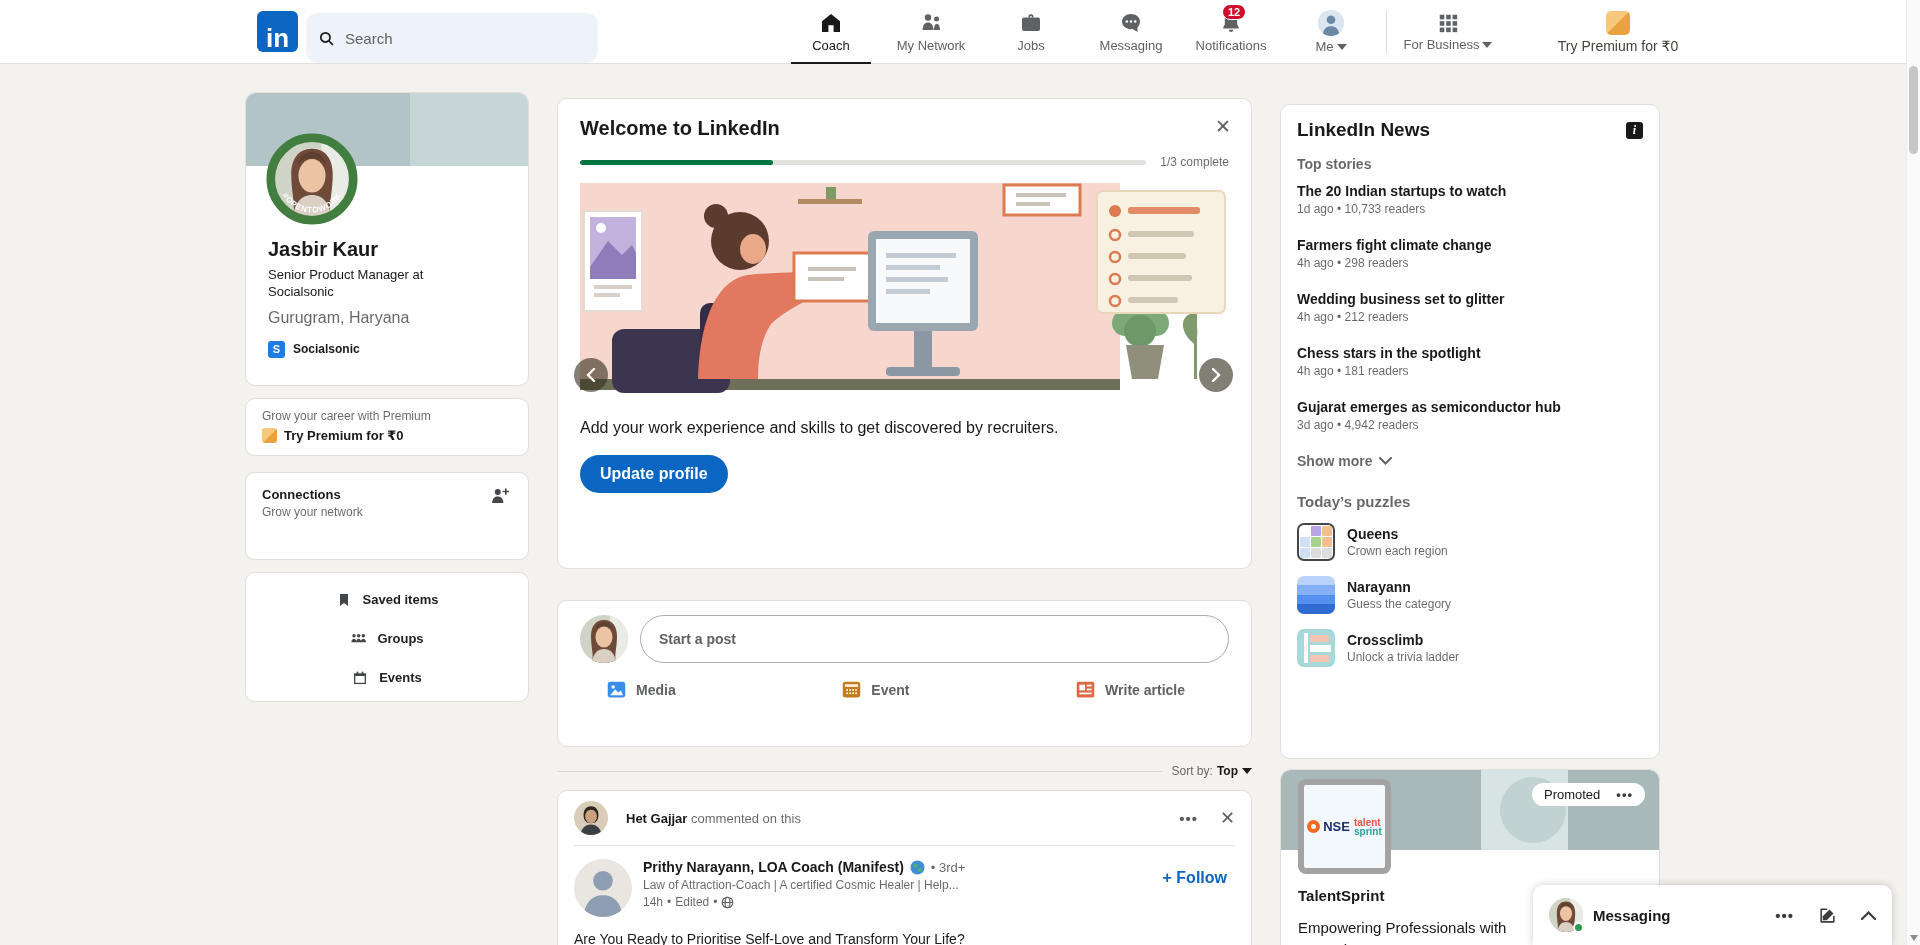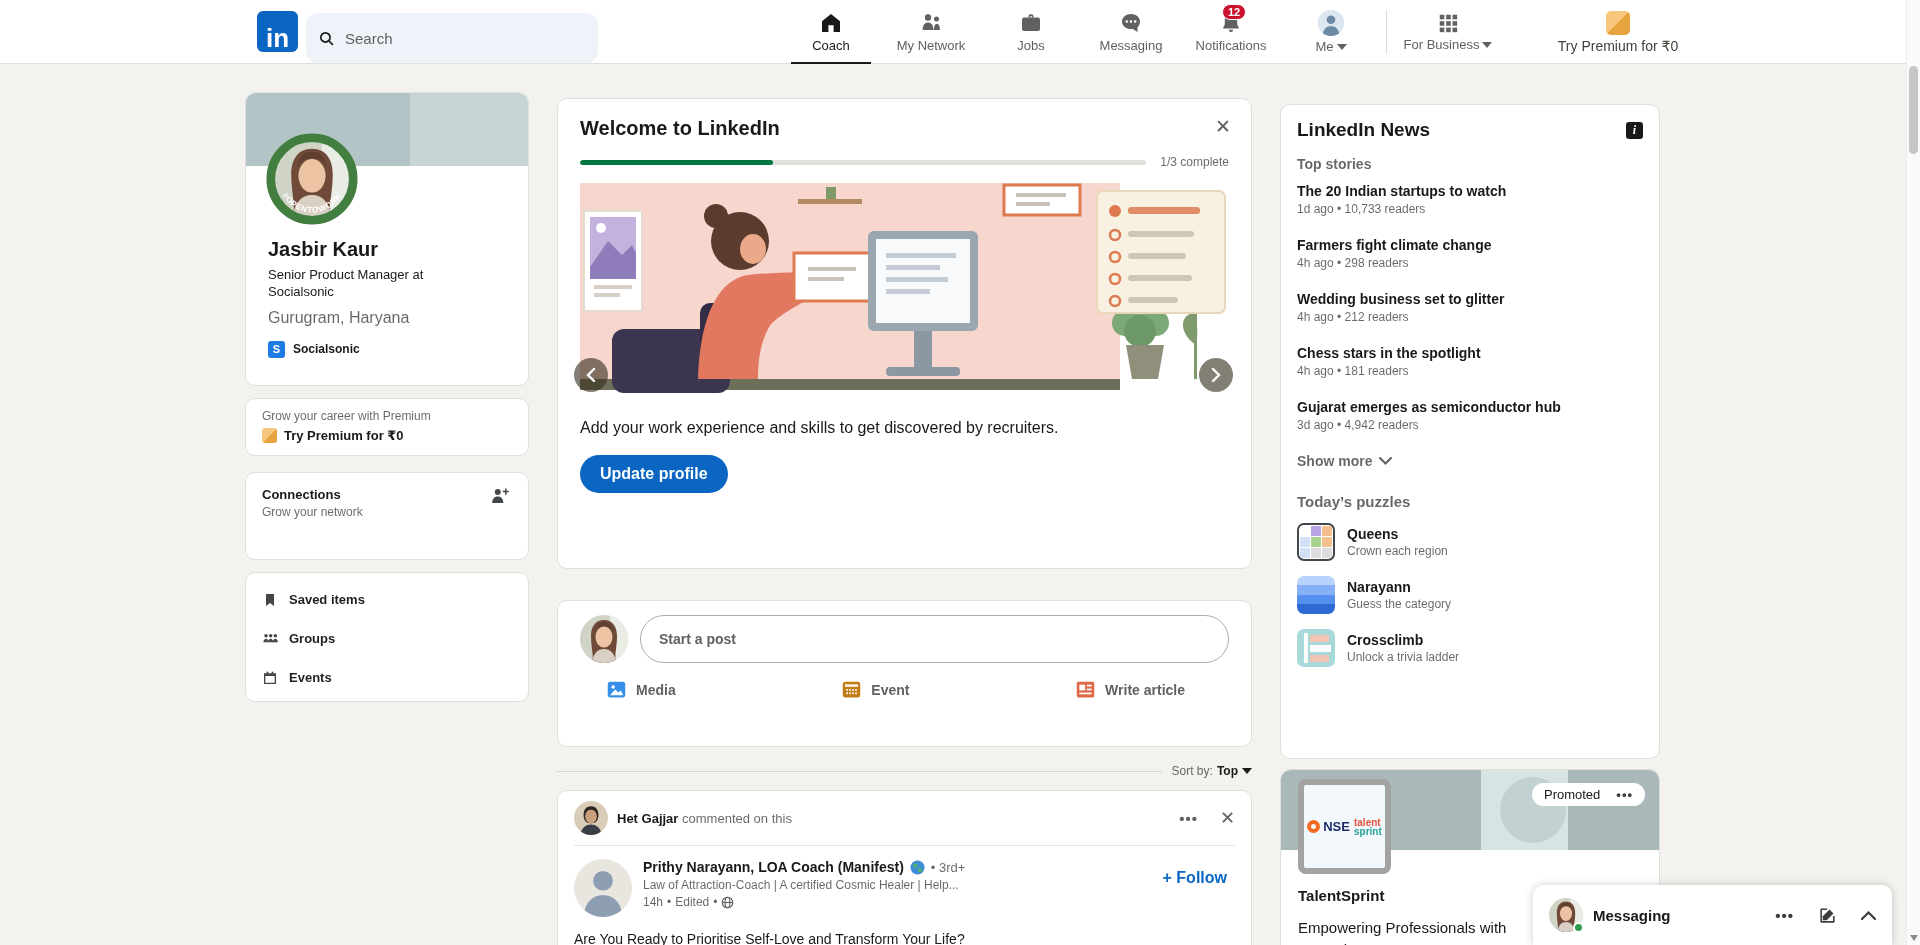--- a/index.html
+++ b/index.html
@@ -45,21 +45,21 @@
   .s-logo { width:17px; height:17px; background:#1e7be4; border-radius:3px; color:#fff; font-size:11px; font-weight:bold; display:flex; align-items:center; justify-content:center; }
   .premium-card { height:58px; margin-bottom:16px; padding:10px 16px; }
   .premium-line { font-size:12px; color:#00000099; }
   .premium-cta { margin-top:5px; display:flex; align-items:center; gap:7px; font-size:13px; font-weight:600; cursor:pointer; }
   .gold-sq { width:15px; height:15px; border-radius:3px; background:linear-gradient(135deg,#f8c77e 0 50%,#e7a33e 50% 100%); }
   .connections-card { position:relative; height:88px; margin-bottom:12px; padding:14px 16px; }
   .c-title { font-size:13px; font-weight:600; }
   .c-sub { margin-top:3px; font-size:12px; color:#00000099; }
   .addperson { position:absolute; right:18px; top:12px; color:#44474a; }
   .shortcuts-card { height:130px; padding:7px 16px; }
-  .shortcut { display:flex; align-items:center; gap:11px; height:39px; font-size:13px; font-weight:600; color:#1f1f1f; cursor:pointer; }
+  .shortcut { display:flex; align-items:center; gap:11px; height:39px; font-size:13px; font-weight:600; color:#1f1f1f; cursor:pointer;justify-content:center; }
   .shortcut svg { color:#44474a; }
 
   
   .feed { position:absolute; left:557px; top:98px; width:695px; }
   .welcome-card { position:relative; height:471px; padding:18px 22px; margin-bottom:31px; }
   .w-title { font-size:20px; font-weight:600; }
   .w-close { position:absolute; right:20px; top:16px; font-size:19px; color:#5f6163; cursor:pointer; }
   .progress-row { display:flex; align-items:center; margin-top:15px; }
   .progress-track { flex:1; height:5px; background:#e2e0dc; border-radius:3px; overflow:hidden; position:relative; }
   .progress-fill { height:5px; background:#057642; border-radius:3px; }
@@ -77,21 +77,21 @@
   .post-input { flex:1; height:48px; border:1px solid #b0adaa; border-radius:26px; display:flex; align-items:center; padding-left:18px; font-size:14px; font-weight:600; color:#5f6163; cursor:pointer; }
   .composer-row2 { display:flex; justify-content:space-between; padding:0 44px 0 26px; margin-top:16px; }
   .c-action { display:flex; align-items:center; gap:9px; font-size:14px; font-weight:600; color:#5f6163; cursor:pointer; }
 
   .sort-row { display:flex; align-items:center; margin:0 0 9px 0; height:20px; }
   .sort-row .rule { flex:1; border-top:1px solid #d7d5d1; }
   .sort-text { margin-left:10px; font-size:12px; color:#00000099; display:flex; align-items:center; gap:4px; }
   .sort-value { font-weight:bold; color:#191919; }
 
   .post-card { position:relative; padding:10px 16px; height:220px; }
-  .post-context { display:flex; align-items:center; gap:9px; }
+  .post-context { display:flex; align-items:center; gap:18px; }
   .ctx-avatar { width:34px; height:34px; border-radius:50%; overflow:hidden; flex:0 0 auto; }
   .ctx-text { font-size:13px; color:#00000099; }
   .ctx-name { font-weight:600; color:#191919; }
   .ctx-actions { margin-left:auto; display:flex; align-items:center; gap:22px; color:#5f6163; }
   .ctx-more { font-size:15px; letter-spacing:1px; font-weight:bold; cursor:pointer; }
   .ctx-close { font-size:18px; cursor:pointer; }
   .post-divider { border-top:1px solid #e8e6e3; margin-top:10px; }
   .post-author { display:flex; gap:11px; margin-top:13px; }
   .ghost-avatar { width:58px; height:58px; border-radius:50%; overflow:hidden; flex:0 0 auto; }
   .a-nameline { display:flex; align-items:center; gap:6px; font-size:14px; }

